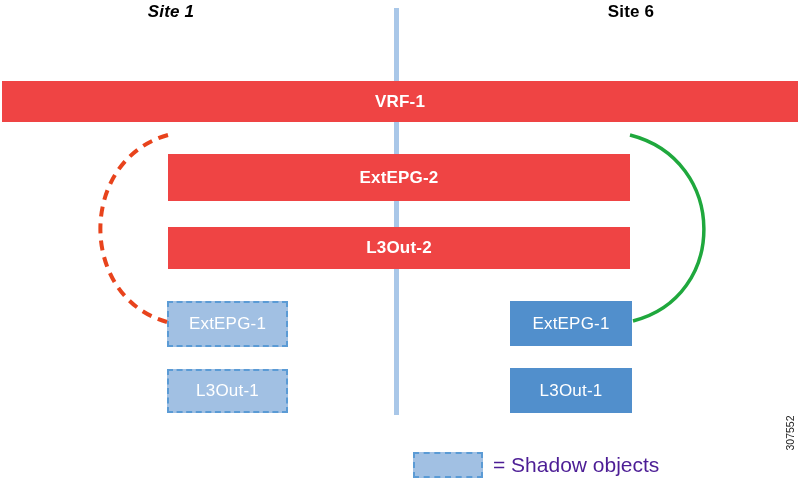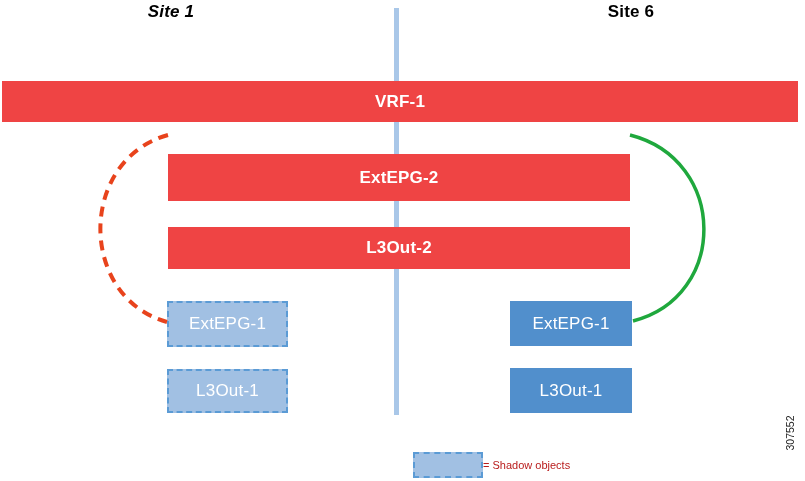--- a/index.html
+++ b/index.html
@@ -81,26 +81,26 @@
     left: 413px;
     top: 452px;
     width: 70px;
     height: 26px;
     background: #a1c0e3;
     border: 2px dashed #5b9bd5;
     box-sizing: border-box;
   }
   .legend-text {
     position: absolute;
-    left: 483px;
+    left: 493px;
     top: 452px;
     height: 26px;
     line-height: 26px;
-    font-size: 11px;
-    color: #b91c1c;
+    font-size: 21px;
+    color: #4c1d95;
   }
   .figure-number {
     position: absolute;
     left: 760px;
     top: 426px;
     width: 60px;
     height: 14px;
     line-height: 14px;
     text-align: center;
     font-size: 10.5px;

